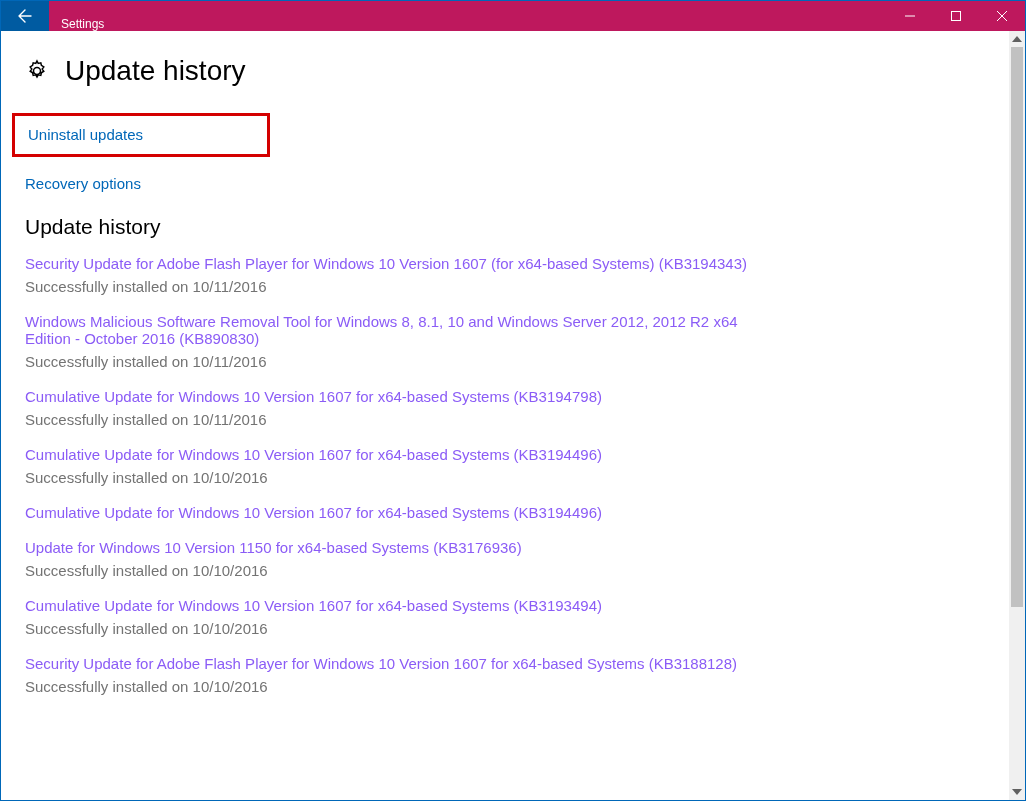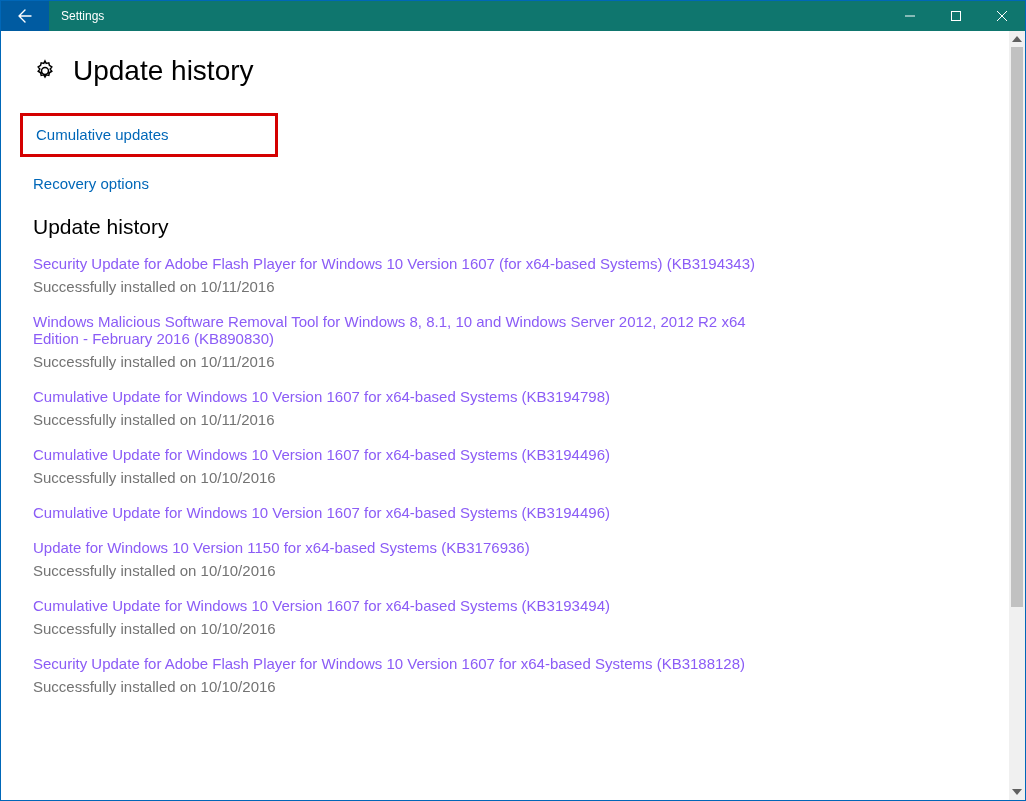--- a/index.html
+++ b/index.html
@@ -1,23 +1,23 @@
 <!DOCTYPE html>
 <html><head>
 <meta charset="utf-8">
 <style>
   html,body{margin:0;padding:0;font-family:"Segoe UI",Arial,sans-serif;background:#fff;color:#000}
   .window{width:1026px;height:801px;box-sizing:border-box;border:1px solid #0067b8;display:flex;flex-direction:column;overflow:hidden}
-  .titlebar{height:30px;background:#0f766e;color:#fff;display:flex;align-items:center}
+  .titlebar{height:30px;background:#be185d;color:#fff;display:flex;align-items:flex-end}
   .back-btn{width:48px;height:30px;background:#005ba1;display:flex;align-items:center;justify-content:center;cursor:pointer}
   .app-title{margin-left:12px;font-size:12px;flex:1}
   .win-controls{display:flex}
   .win-btn{width:46px;height:30px;display:flex;align-items:center;justify-content:center;cursor:pointer}
   .content-wrap{flex:1;display:flex;overflow:hidden}
-  .content{flex:1;overflow-y:auto;padding:24px 12px 24px 32px}
+  .content{flex:1;overflow-y:auto;padding:24px 12px 24px 24px}
   .page-header{display:flex;align-items:center;margin-bottom:26px}
   .page-title{font-size:28px;font-weight:400;margin:0 0 0 16px}
   .link{color:#0067b8;font-size:15px;cursor:pointer;display:inline-block}
   .link-block{margin-bottom:18px}
   .highlight-box{border:3px solid #d40000;padding:10px 10px 10px 0;margin:0 0 18px -13px;width:258px;box-sizing:border-box}
   .highlight-box .link{margin-left:13px}
   h2.section-title{font-size:21px;font-weight:400;margin:22px 0 16px 0}
   .update-item{margin-bottom:18px}
   .update-title{font-size:15px;color:#8b5cf6;margin-bottom:6px;max-width:740px}
   .update-status{font-size:15px;color:#737373}
@@ -64,36 +64,36 @@
       <div class="page-header">
         <span>
           <svg width="24" height="24" viewBox="0 0 24 24">
               <path fill="none" stroke="#000" stroke-width="1.5" d="M12 8.5a3.5 3.5 0 1 0 0 7 3.5 3.5 0 0 0 0-7zM12 2l1.2 2.4 2.6-.6.6 2.6L18.8 8l-1.6 2.1 1.6 2.1-2.4 1.6-.6 2.6-2.6-.6L12 18l-1.2-2.2-2.6.6-.6-2.6L5.2 12.2 6.8 10.1 5.2 8l2.4-1.6.6-2.6 2.6.6L12 2z"></path>
             </svg>
         </span>
         <h1 class="page-title">Update history</h1>
       </div>
 
       <div class="highlight-box">
-        <span class="link">Cumulative updates</span>
+        <span class="link">Uninstall updates</span>
       </div>
 
       <div class="link-block">
         <span class="link">Recovery options</span>
       </div>
 
       <h2 class="section-title">Update history</h2>
 
       <div id="updates-list">
           <div class="update-item">
             <div class="update-title">Security Update for Adobe Flash Player for Windows 10 Version 1607 (for x64-based Systems) (KB3194343)</div>
             <div class="update-status">Successfully installed on 10/11/2016</div>
           </div>
           <div class="update-item">
-            <div class="update-title">Windows Malicious Software Removal Tool for Windows 8, 8.1, 10 and Windows Server 2012, 2012 R2 x64 Edition - February 2016 (KB890830)</div>
+            <div class="update-title">Windows Malicious Software Removal Tool for Windows 8, 8.1, 10 and Windows Server 2012, 2012 R2 x64 Edition - October 2016 (KB890830)</div>
             <div class="update-status">Successfully installed on 10/11/2016</div>
           </div>
           <div class="update-item">
             <div class="update-title">Cumulative Update for Windows 10 Version 1607 for x64-based Systems (KB3194798)</div>
             <div class="update-status">Successfully installed on 10/11/2016</div>
           </div>
           <div class="update-item">
             <div class="update-title">Cumulative Update for Windows 10 Version 1607 for x64-based Systems (KB3194496)</div>
             <div class="update-status">Successfully installed on 10/10/2016</div>
           </div>

